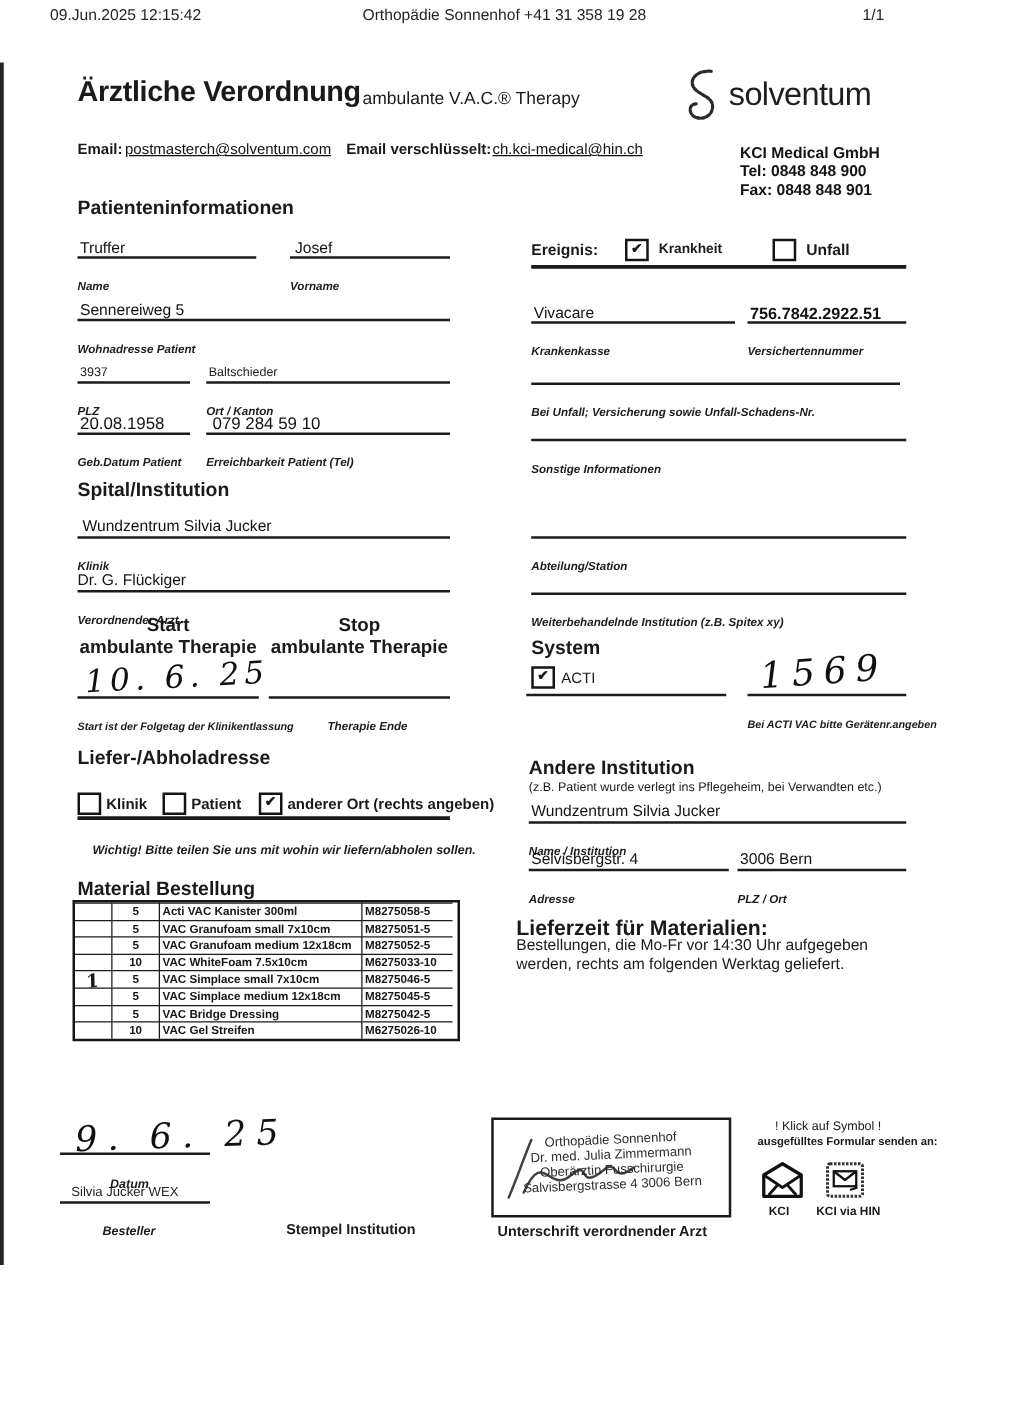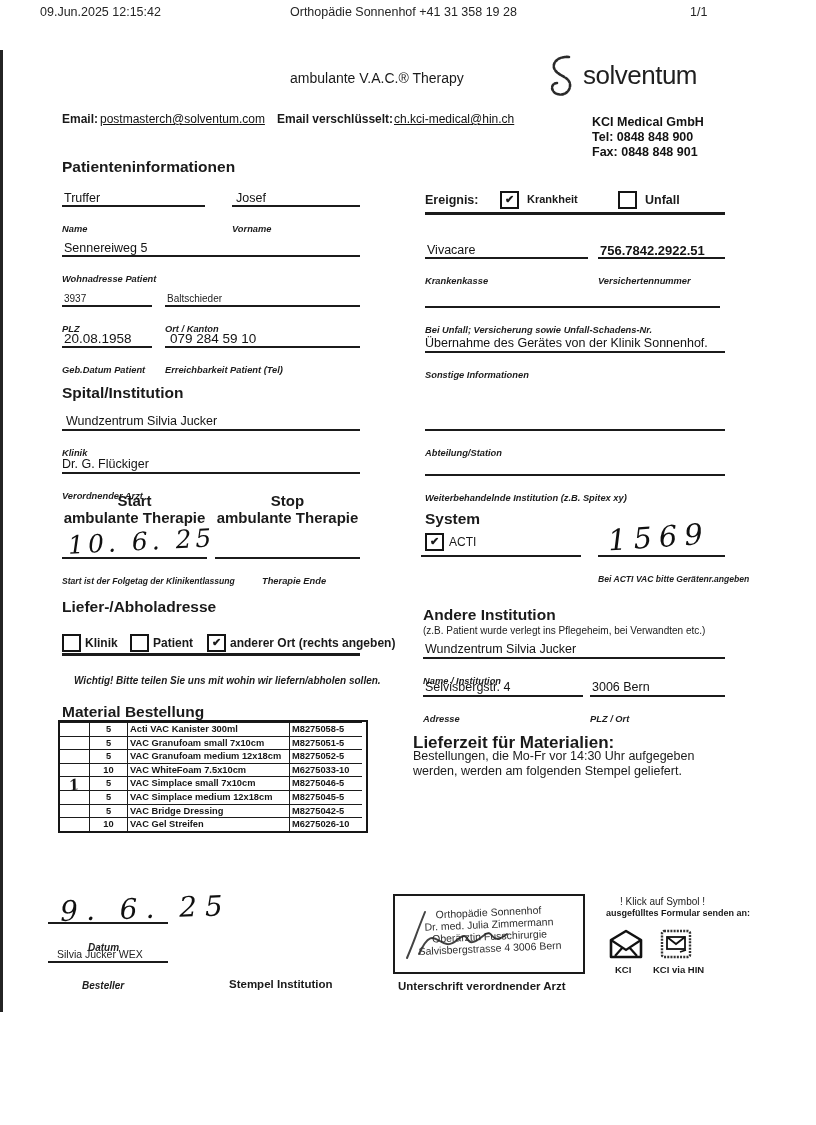--- a/index.html
+++ b/index.html
@@ -42,20 +42,21 @@
 </head>
 <body>
 
 <div id="page">
   <div class="edgebar"></div>
 
   <span class="abs faxtxt" style="left:40px;top:5px">09.Jun.2025 12:15:42</span>
   <span class="abs faxtxt" style="left:290px;top:5px">Orthopädie Sonnenhof +41 31 358 19 28</span>
   <span class="abs faxtxt" style="left:690px;top:5px">1/1</span>
 
+  <span class="abs title" style="left:62px;top:60px">Ärztliche Verordnung</span>
   <span class="abs subtitle" style="left:290px;top:70px">ambulante V.A.C.® Therapy</span>
   <span class="abs" style="left:545px;top:52px">
     <svg width="34" height="48" viewBox="0 0 34 48">
       <path d="M24,5 C12,4 6,12 10,18 C14,24 24,25 25,32 C26,41 16,45 10,41 C5,37 7,31 12,31" fill="none" stroke="#2a2a2a" stroke-width="2.6" stroke-linecap="round" stroke-dasharray="2.5 1.6"></path>
     </svg>
   </span>
   <span class="abs logotxt" style="left:583px;top:60px">solventum</span>
 
   <span class="abs lbl" style="left:62px;top:112px">Email:</span>
   <span class="abs link" style="left:100px;top:112px">postmasterch@solventum.com</span>
@@ -104,21 +105,20 @@
   <span class="abs val" style="left:427px;top:243px">Vivacare</span>
   <div class="ln" style="left:425px;top:257px;width:163px"></div>
   <span class="abs cap" style="left:425px;top:260px">Krankenkasse</span>
   <span class="abs val" style="left:600px;top:243px;font-weight:700;font-size:13px">756.7842.2922.51</span>
   <div class="ln" style="left:598px;top:257px;width:127px"></div>
   <span class="abs cap" style="left:598px;top:260px">Versichertennummer</span>
 
   <div class="ln" style="left:425px;top:306px;width:295px"></div>
   <span class="abs cap" style="left:425px;top:309px">Bei Unfall; Versicherung sowie Unfall-Schadens-Nr.</span>
 
-  <span class="abs val" style="left:425px;top:336px">Übernahme des Gerätes von der Klinik Sonnenhof.</span>
   <div class="ln" style="left:425px;top:351px;width:300px"></div>
   <span class="abs cap" style="left:425px;top:354px">Sonstige Informationen</span>
 
   <span class="abs h2" style="left:62px;top:384px">Spital/Institution</span>
   <span class="abs val" style="left:66px;top:414px">Wundzentrum Silvia Jucker</span>
   <div class="ln" style="left:62px;top:429px;width:298px"></div>
   <span class="abs cap" style="left:62px;top:432px">Klinik</span>
   <span class="abs val" style="left:62px;top:457px">Dr. G. Flückiger</span>
   <div class="ln" style="left:62px;top:472px;width:298px"></div>
   <span class="abs cap" style="left:62px;top:475px">Verordnender Arzt</span>
@@ -223,21 +223,21 @@
     <div class="mrow">
       <div class="mc num"></div>
       <div class="mc num">10</div>
       <div class="mc">VAC Gel Streifen</div>
       <div class="mc">M6275026-10</div>
     </div>
   </div>
 
   <span class="abs" style="left:413px;top:733px;font-size:17px;font-weight:700">Lieferzeit für Materialien:</span>
   <span class="abs" style="left:413px;top:749px;font-size:12.5px">Bestellungen, die Mo-Fr vor 14:30 Uhr aufgegeben</span>
-  <span class="abs" style="left:413px;top:764px;font-size:12.5px">werden, werden am folgenden Stempel geliefert.</span>
+  <span class="abs" style="left:413px;top:764px;font-size:12.5px">werden, rechts am folgenden Werktag geliefert.</span>
 
   <span class="abs hand" style="left:60px;top:892px;font-size:28px;letter-spacing:8px;transform:rotate(-2deg)">9. 6. 25</span>
   <div class="ln" style="left:48px;top:922px;width:120px"></div>
   <span class="abs cap" style="left:88px;top:926px;font-size:10px">Datum</span>
   <span class="abs val-sm" style="left:57px;top:948px;font-size:10.5px">Silvia Jucker WEX</span>
   <div class="ln" style="left:48px;top:961px;width:120px"></div>
   <span class="abs cap" style="left:82px;top:964px;font-size:10px">Besteller</span>
 
   <span class="abs boxcap" style="left:229px;top:978px">Stempel Institution</span>
 

